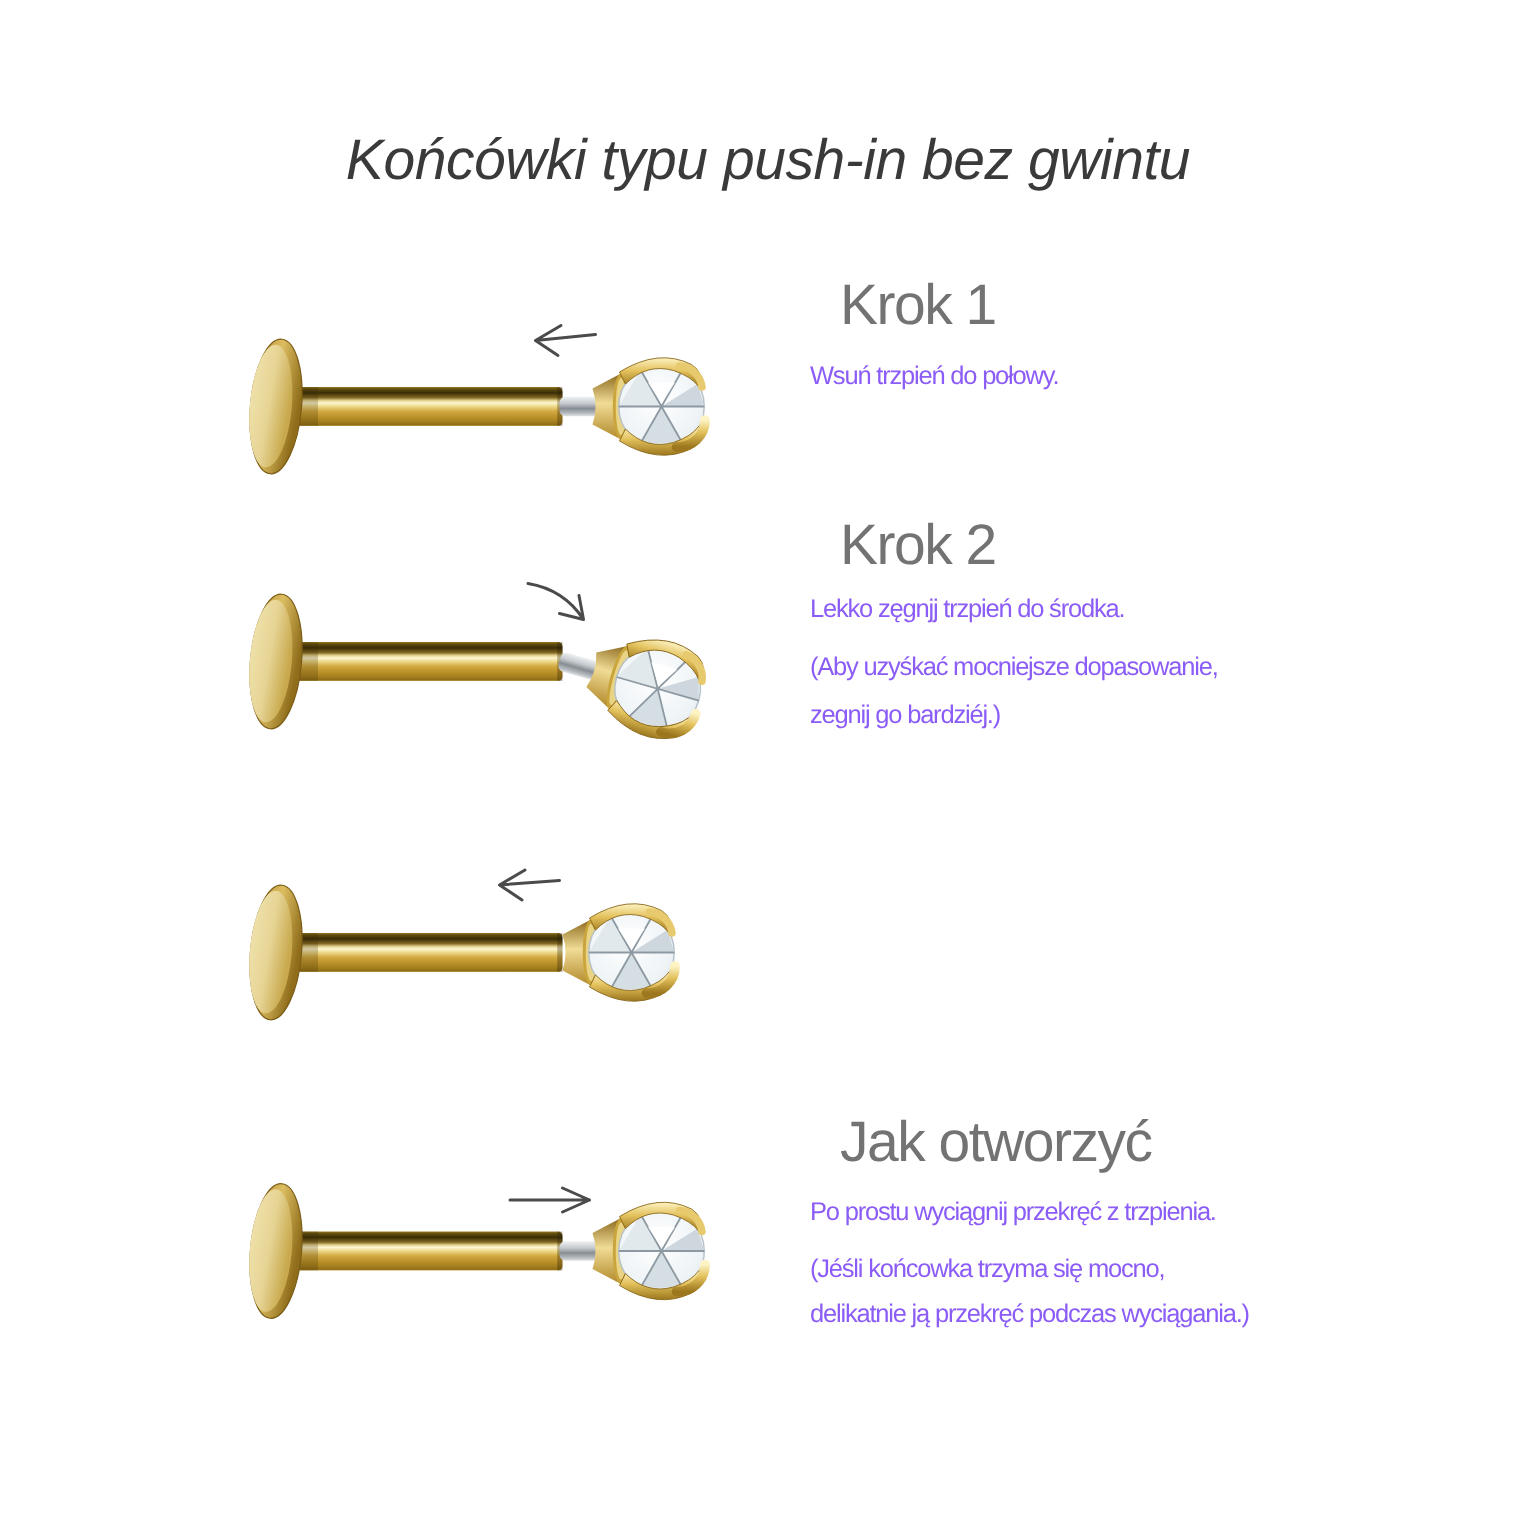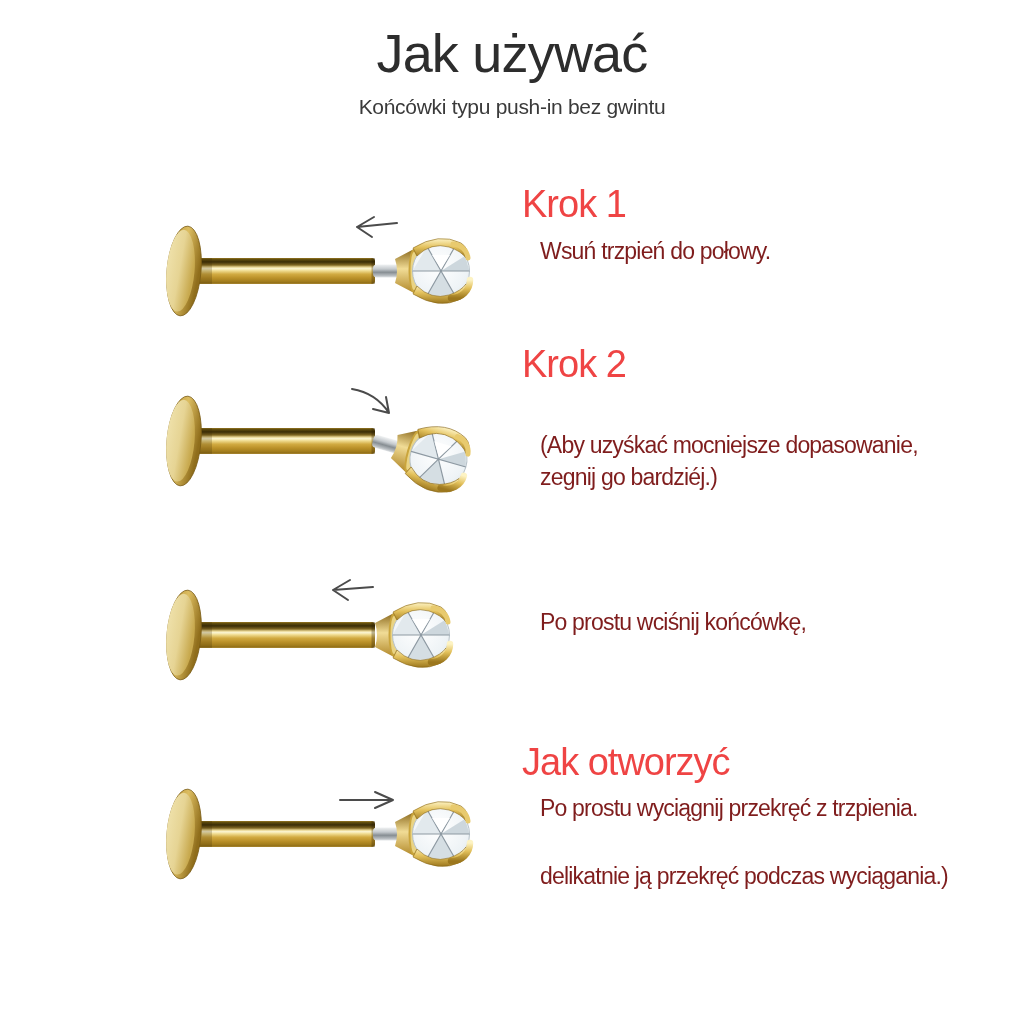--- a/index.html
+++ b/index.html
@@ -6,47 +6,46 @@
   .canvas{
     position:relative;width:1024px;height:1024px;background:#ffffff;overflow:hidden;
     font-family:"Liberation Sans", sans-serif;
   }
   .page-title{
     position:absolute;top:22px;left:0;width:1024px;text-align:center;
     font-size:54px;line-height:62px;color:#2d2d2d;letter-spacing:-0.8px;font-weight:400;
   }
   .page-subtitle{
     position:absolute;top:88px;left:0;width:1024px;text-align:center;
-    font-size:21px;line-height:38px;color:#3a3a3a;letter-spacing:-0.3px;
+    font-size:38px;line-height:38px;color:#3a3a3a;font-style:italic;letter-spacing:-0.3px;
   }
   .step-heading{
-    position:absolute;left:522px;font-size:38px;line-height:42px;color:#ef4444;
+    position:absolute;left:560px;font-size:38px;line-height:42px;color:#737373;
     letter-spacing:-1px;font-weight:400;white-space:nowrap;text-align:right;
   }
   .step-line{
-    position:absolute;left:540px;font-size:23px;line-height:30px;color:#7f1d1d;
+    position:absolute;left:540px;font-size:17px;line-height:30px;color:#8b5cf6;
     letter-spacing:-0.8px;font-weight:400;white-space:nowrap;
   }
   .illus{position:absolute;left:88px;width:410px;height:160px;}
   
   #h1{top:183px}  #h2{top:343px}  #h3{top:558px}  #h4{top:741px}
   
   #l1a{top:236px}
   #l2a{top:391px} #l2b{top:430px} #l2c{top:462px}
   #l3a{top:607px} #l3b{top:640px}
   #l4a{top:793px} #l4b{top:831px} #l4c{top:861px}
   
   #sv1{top:196px} #sv2{top:366px} #sv3{top:560px} #sv4{top:759px}
 </style>
 </head>
 <body>
 
 <div class="canvas">
 
-  <div class="page-title">Jak używać</div>
   <div class="page-subtitle">Końcówki typu push-in bez gwintu</div>
 
   <svg width="0" height="0" style="position:absolute" aria-hidden="true">
     <defs>
       <linearGradient id="gBar" x1="0" y1="0" x2="0" y2="1">
         <stop offset="0" stop-color="#9a7a24"></stop>
           <stop offset="0.05" stop-color="#63500f"></stop>
         <stop offset="0.15" stop-color="#3a2d07"></stop>
           <stop offset="0.27" stop-color="#806722"></stop>
         <stop offset="0.35" stop-color="#e8d694"></stop>
@@ -131,32 +130,33 @@
   </svg>
   <div id="h1" class="step-heading">Krok 1</div>
   <div id="l1a" class="step-line">Wsuń trzpień do połowy.</div>
 
   <svg id="sv2" class="illus" viewBox="0 0 410 160">
     <use href="#labretBase"></use>
     <use href="#pinGem" transform="translate(287,75) rotate(16)"></use>
     <path d="M264,23 Q288,27 301,47 M301,47 L285,43 M301,47 L298,31" stroke="#4b4b4b" stroke-width="2" fill="none" stroke-linecap="round"></path>
   </svg>
   <div id="h2" class="step-heading">Krok 2</div>
+  <div id="l2a" class="step-line">Lekko zęgnjj trzpień do środka.</div>
   <div id="l2b" class="step-line">(Aby uzyśkać mocniejsze dopasowanie,</div>
   <div id="l2c" class="step-line">zegnij go bardziéj.)</div>
 
   <svg id="sv3" class="illus" viewBox="0 0 410 160">
     <use href="#labretBase"></use>
     <use href="#gem" transform="translate(333,75)"></use>
     <path d="M285,27 L245,30 M245,30 L262,20 M245,30 L260,40" stroke="#4b4b4b" stroke-width="2" fill="none" stroke-linecap="round"></path>
   </svg>
-  <div id="l3a" class="step-line">Po prostu wciśnij końcówkę,</div>
 
   <svg id="sv4" class="illus" viewBox="0 0 410 160">
     <use href="#labretBase"></use>
     <use href="#pinGem" transform="translate(287,75)"></use>
     <path d="M252,41 L305,41 M305,41 L287,33 M305,41 L287,49" stroke="#4b4b4b" stroke-width="2" fill="none" stroke-linecap="round"></path>
   </svg>
   <div id="h4" class="step-heading">Jak otworzyć</div>
   <div id="l4a" class="step-line">Po prostu wyciągnij przekręć z trzpienia.</div>
+  <div id="l4b" class="step-line">(Jéśli końcowka trzyma się mocno,</div>
   <div id="l4c" class="step-line">delikatnie ją przekręć podczas wyciągania.)</div>
 
 </div>
 
 </body></html>

